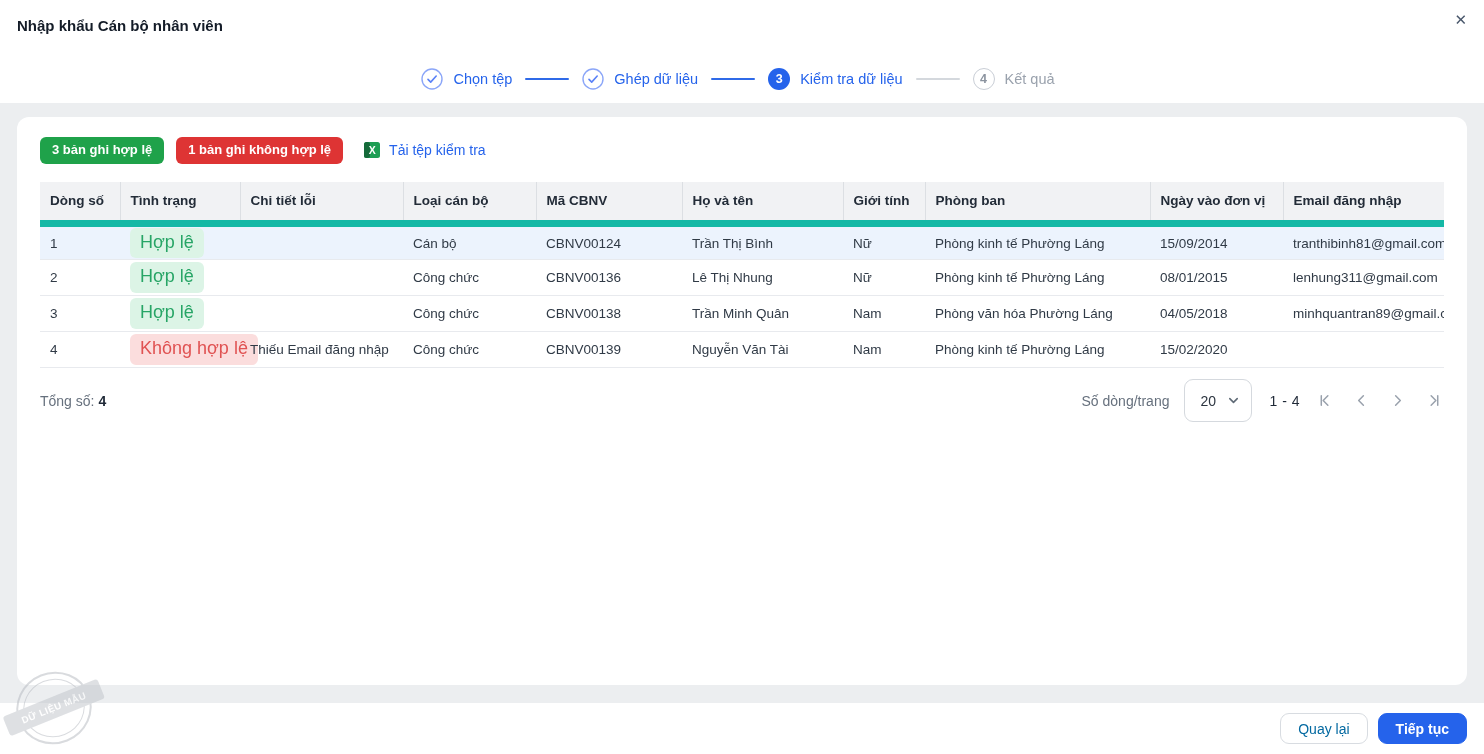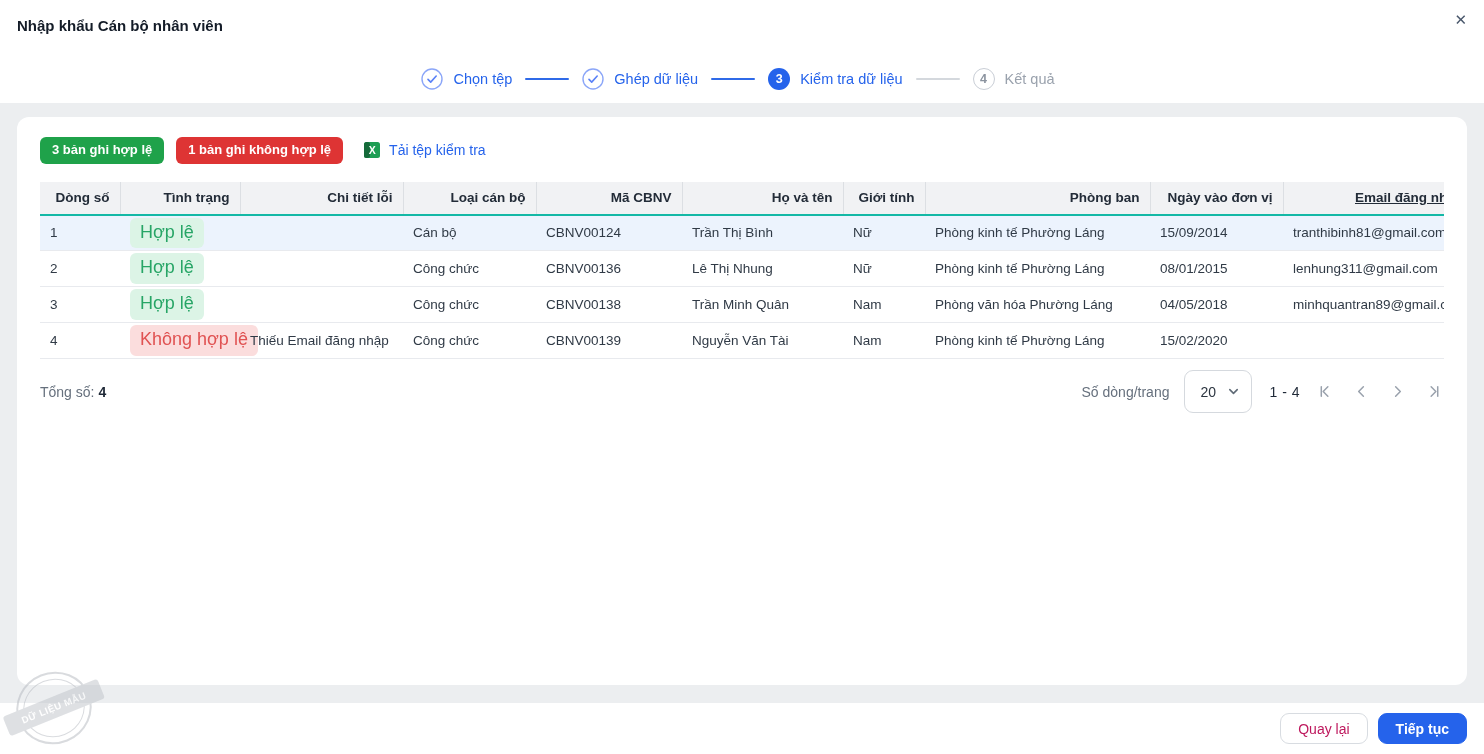--- a/index.html
+++ b/index.html
@@ -33,24 +33,24 @@
 
   .badges-row { display:flex; align-items:center; gap:12px; margin-bottom:18px; flex:none; }
   .badge { font-size:13px; font-weight:700; color:#fff; padding:5px 12px 6px; border-radius:6px; line-height:1.2; }
   .badge-green { background:#1fa24a; }
   .badge-red { background:#de3434; }
   .download-link { display:flex; align-items:center; gap:8px; color:#2563eb; font-size:14px; margin-left:8px;
                    text-decoration:none; cursor:pointer; }
 
   .table-clip { overflow:hidden; flex:none; }
   table { border-collapse:collapse; table-layout:fixed; width:1433px; font-size:13.5px; color:#303a46; }
-  thead th { background:#f1f2f4; text-align:right; font-weight:700; font-size:13.5px; color:#232c38;
-             padding:0 10px; height:33px; border-right:1px solid #dcdfe3; border-bottom:2px solid #14b8a6;
+  thead th { background:#f1f2f4; text-align:left; font-weight:700; font-size:13.5px; color:#232c38;
+             padding:0 10px; height:42px; border-right:1px solid #dcdfe3; border-bottom:7px solid #14b8a6;
              white-space:nowrap; overflow:hidden; }
-  thead th:last-child { border-right:none;text-decoration:underline; }
+  thead th:last-child { border-right:none; }
   tbody td { padding:0 10px; height:36px; border-bottom:1px solid #e8eaee; white-space:nowrap; overflow:visible; }
   tr.row-highlight td { background:#ecf3fd; }
   .pill { display:inline-block; padding:4px 10px 5px; border-radius:6px; font-size:18px; line-height:1.2; }
   .pill-green { background:#dcf4e6; color:#27a566; }
   .pill-red { background:#fbdddd; color:#e05252; }
 
   .pager { display:flex; justify-content:space-between; align-items:center; margin-top:11px; color:#66707d; font-size:14px; flex:none; }
   .total-value { color:#1f2937; font-weight:700; margin-left:4px; }
   .pager-right { display:flex; align-items:center; gap:15px; }
   .psize-select { border:1px solid #d5d9de; border-radius:9px; width:68px; height:43px; display:flex; align-items:center;
@@ -66,21 +66,21 @@
   .stamp-ring-inner { position:absolute; inset:13px; border:1px solid #b4b8bf; border-radius:50%; }
   .stamp-banner { position:absolute; left:-7px; right:-7px; top:50%; height:21px; margin-top:-11px; background:#bfc3c9;
                   border-radius:3px; display:flex; align-items:center; justify-content:center;
                   color:#fff; font-size:9.5px; font-weight:700; letter-spacing:0.5px; white-space:nowrap; }
 
   
   .modal-footer { height:51px; flex:none; background:#fff; display:flex; align-items:center; justify-content:flex-end;
                   gap:10px; padding-right:17px; }
   .btn { border-radius:9px; font-size:14px; height:31px; padding:0 17px; cursor:pointer;
          font-family:"Liberation Sans","DejaVu Sans",sans-serif; }
-  .btn-secondary { background:#fff; border:1px solid #d8dce1; color:#be185d; }
+  .btn-secondary { background:#fff; border:1px solid #d8dce1; color:#0369a1; }
   .btn-primary { background:#2563eb; border:1px solid #2563eb; color:#fff; font-weight:600; }
 </style>
 </head>
 <body>
 
 <div class="modal">
 
   <div class="modal-header">
     <div class="dlg-title">Nhập khẩu Cán bộ nhân viên</div>
     <div class="close-btn">✕</div>

